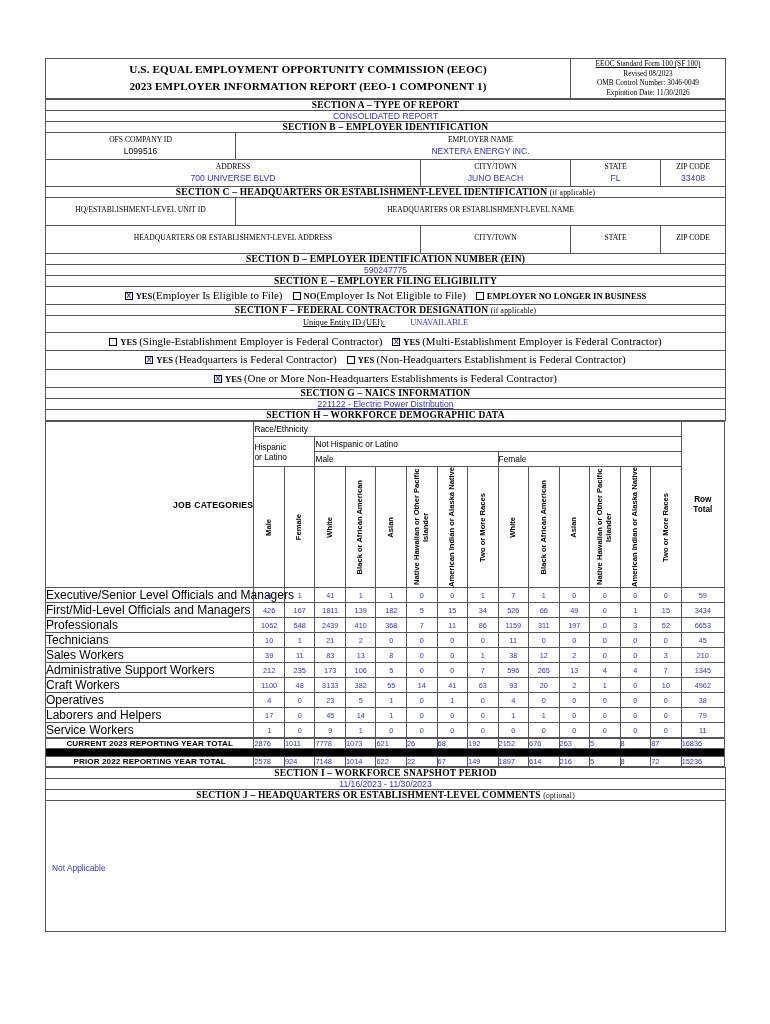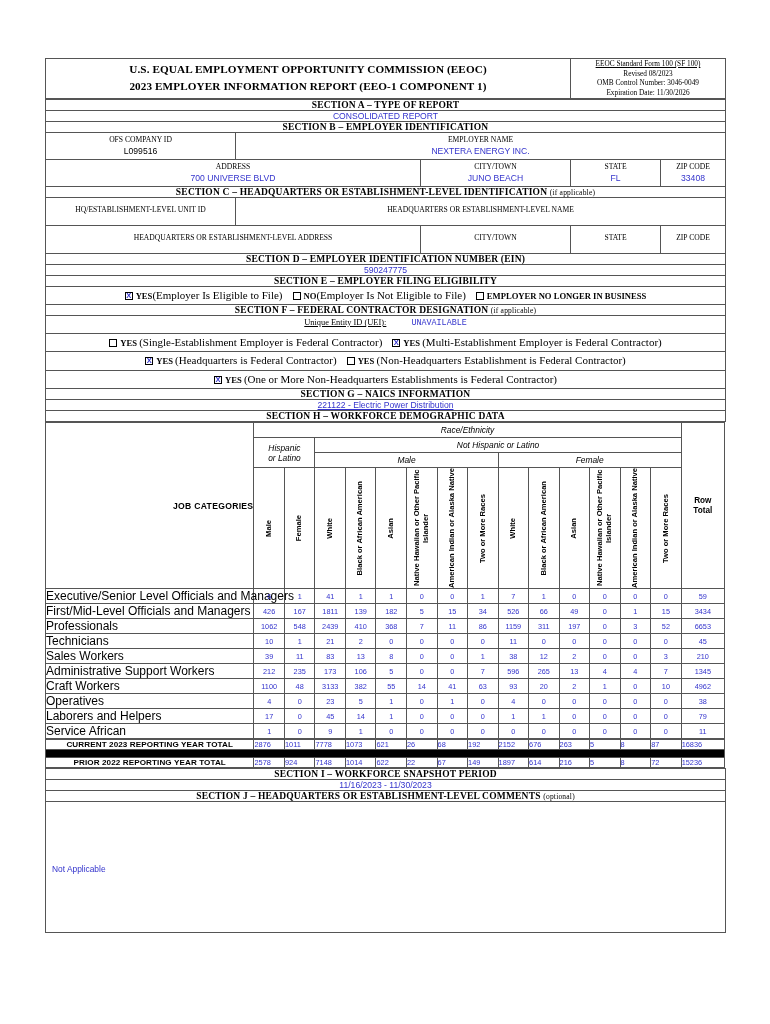--- a/index.html
+++ b/index.html
@@ -1,41 +1,41 @@
 <!DOCTYPE html>
 <html><head>
 <meta charset="utf-8">
 <style>
   html,body{margin:0;padding:0;background:#ffffff;}
   body{width:770px;height:1024px;font-family:"Liberation Serif",serif;color:#000;}
   .page{position:relative;width:770px;height:1024px;box-sizing:border-box;padding:58px 45px 0 45px;}
   .form{border:1px solid #555;border-collapse:collapse;width:680px;table-layout:fixed;}
   .form td,.form th{border:1px solid #555;padding:0;vertical-align:middle;}
-  .blue{color:#3333cc;font-family:Liberation Mono, monospace;padding-left:23px;}
+  .blue{color:#3333cc;font-family:Liberation Serif, serif;padding-left:23px;}
   .secthead{font-family:"Liberation Serif",serif;font-weight:bold;font-size:9.5px;text-align:center;letter-spacing:.2px;padding:2px 0 2px 0;}
   .secthead .small{font-weight:normal;font-size:7.5px;}
   .hdrbox{font-family:"Liberation Serif",serif;font-size:7.3px;text-align:center;line-height:1.32;padding:3px 4px;}
   .hdrbox .u{text-decoration:underline;}
   .titlebox{text-align:center;font-weight:bold;font-size:11.2px;line-height:1.5;padding:8px 4px;letter-spacing:.1px;}
   .fieldlabel{font-family:"Liberation Serif",serif;font-size:7.6px;text-align:center;padding:2px 2px 1px 2px;}
   .fieldval{font-family:"Liberation Sans",sans-serif;font-size:8.6px;color:#3333cc;text-align:center;padding:1px 2px 3px 2px;}
   .valline{text-align:center;font-family:"Liberation Sans",sans-serif;font-size:8.6px;color:#3333cc;padding:1px 0 3px 0;}
   .plainrow{height:28px;}
   .cbline{text-align:center;font-size:8.6px;padding:3px 2px 4px 2px;line-height:1.6;font-family:"Liberation Serif",serif;}
   .cbline .lbl{font-weight:bold;font-size:8.6px;}
   .cbline .sub{font-size:11px;margin-top:36px;}
   .cb{display:inline-block;width:8px;height:8px;border:1.3px solid #000;vertical-align:-1px;margin:0 3px 0 0;position:relative;box-sizing:border-box;}
   .cb.x:after{content:"X";position:absolute;left:0;right:0;top:-2px;font-size:7.5px;line-height:10px;color:#3333cc;font-family:"Liberation Sans",sans-serif;font-weight:bold;text-align:center;}
   .grp{display:inline-block;margin:0 5px;}
   .uei{font-size:8.4px;}
   .uei .u{text-decoration:underline;}
   
   .demo{border-collapse:collapse;width:680px;table-layout:fixed;}
   .demo td,.demo th{border:1px solid #555;padding:0;font-family:"Liberation Sans",sans-serif;}
-  .demo .grphead{text-align:center;font-size:8.4px;font-family:"Liberation Sans",sans-serif;padding:2px 0;font-weight:normal;font-style:italic;}
+  .demo .grphead{text-align:left;font-size:8.4px;font-family:"Liberation Sans",sans-serif;padding:2px 0;font-weight:normal;}
   .jobcat{text-align:right;font-size:8.6px;font-weight:bold;font-family:"Liberation Sans",sans-serif;letter-spacing:.3px;}
   .vert{height:120px;position:relative;}
   .vert span{display:block;writing-mode:vertical-rl;transform:rotate(180deg);font-size:7.6px;font-weight:bold;text-align:center;margin:0 auto;line-height:1.12;white-space:pre-line;}
   .rowtot{font-size:8.2px;font-weight:bold;text-align:center;line-height:1.2;}
   .jc{font-size:12px;padding:1px 0 1px 4px;color:#000;font-family:"Liberation Sans",sans-serif;white-space:nowrap;}
   .num{font-size:7.3px;text-align:center;color:#3333cc;font-family:"Liberation Sans",sans-serif;padding:1px 0;}
   .totlabel{font-size:8.1px;font-weight:bold;text-align:center;padding:3px 4px;font-family:"Liberation Sans",sans-serif;letter-spacing:.1px;}
   .totnum{font-size:7.4px;text-align:left;color:#3333cc;font-family:"Liberation Sans",sans-serif;font-weight:normal;}
   .spacer{background:#000;height:7px;}
   .comment{font-family:"Liberation Sans",sans-serif;font-size:8.4px;color:#3333cc;padding:4px 0 0 6px;}
@@ -445,21 +445,21 @@
           <td class="num">0</td>
           <td class="num">1</td>
           <td class="num">1</td>
           <td class="num">0</td>
           <td class="num">0</td>
           <td class="num">0</td>
           <td class="num">0</td>
           <td class="num">79</td>
         </tr>
         <tr>
-          <td class="jc">Service African</td>
+          <td class="jc">Service Workers</td>
           <td class="num">1</td>
           <td class="num">0</td>
           <td class="num">9</td>
           <td class="num">1</td>
           <td class="num">0</td>
           <td class="num">0</td>
           <td class="num">0</td>
           <td class="num">0</td>
           <td class="num">0</td>
           <td class="num">0</td>

